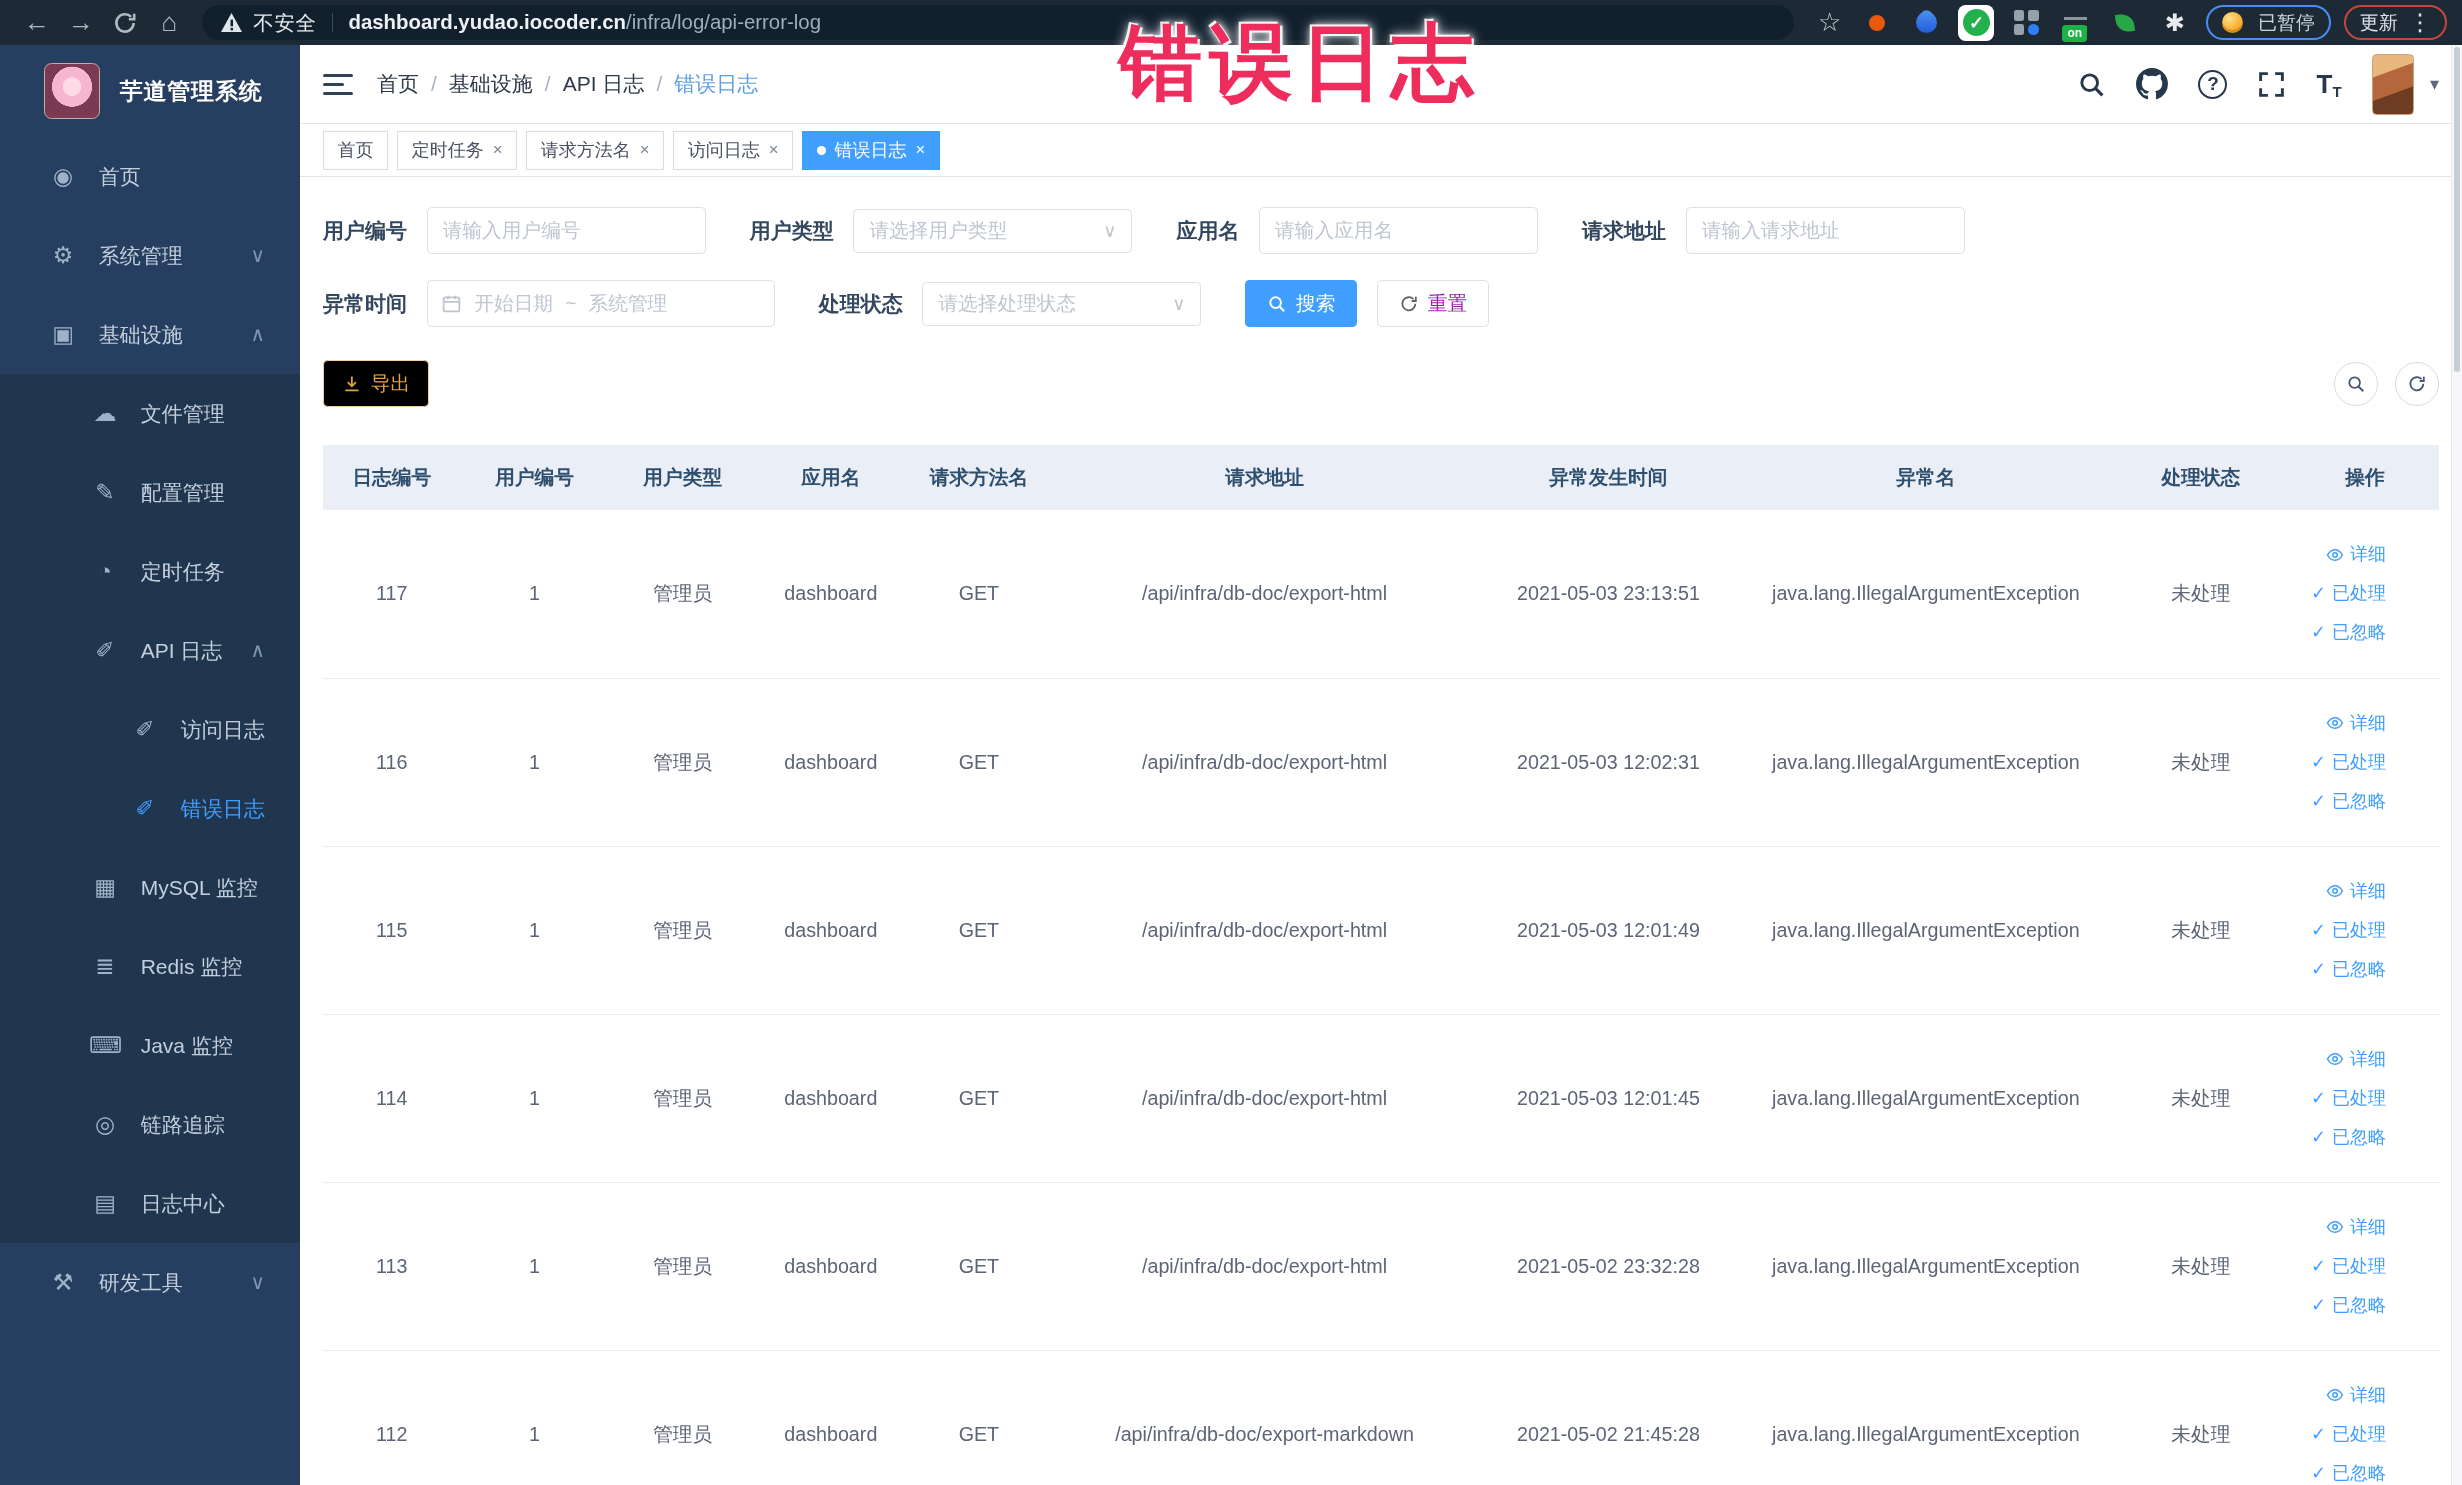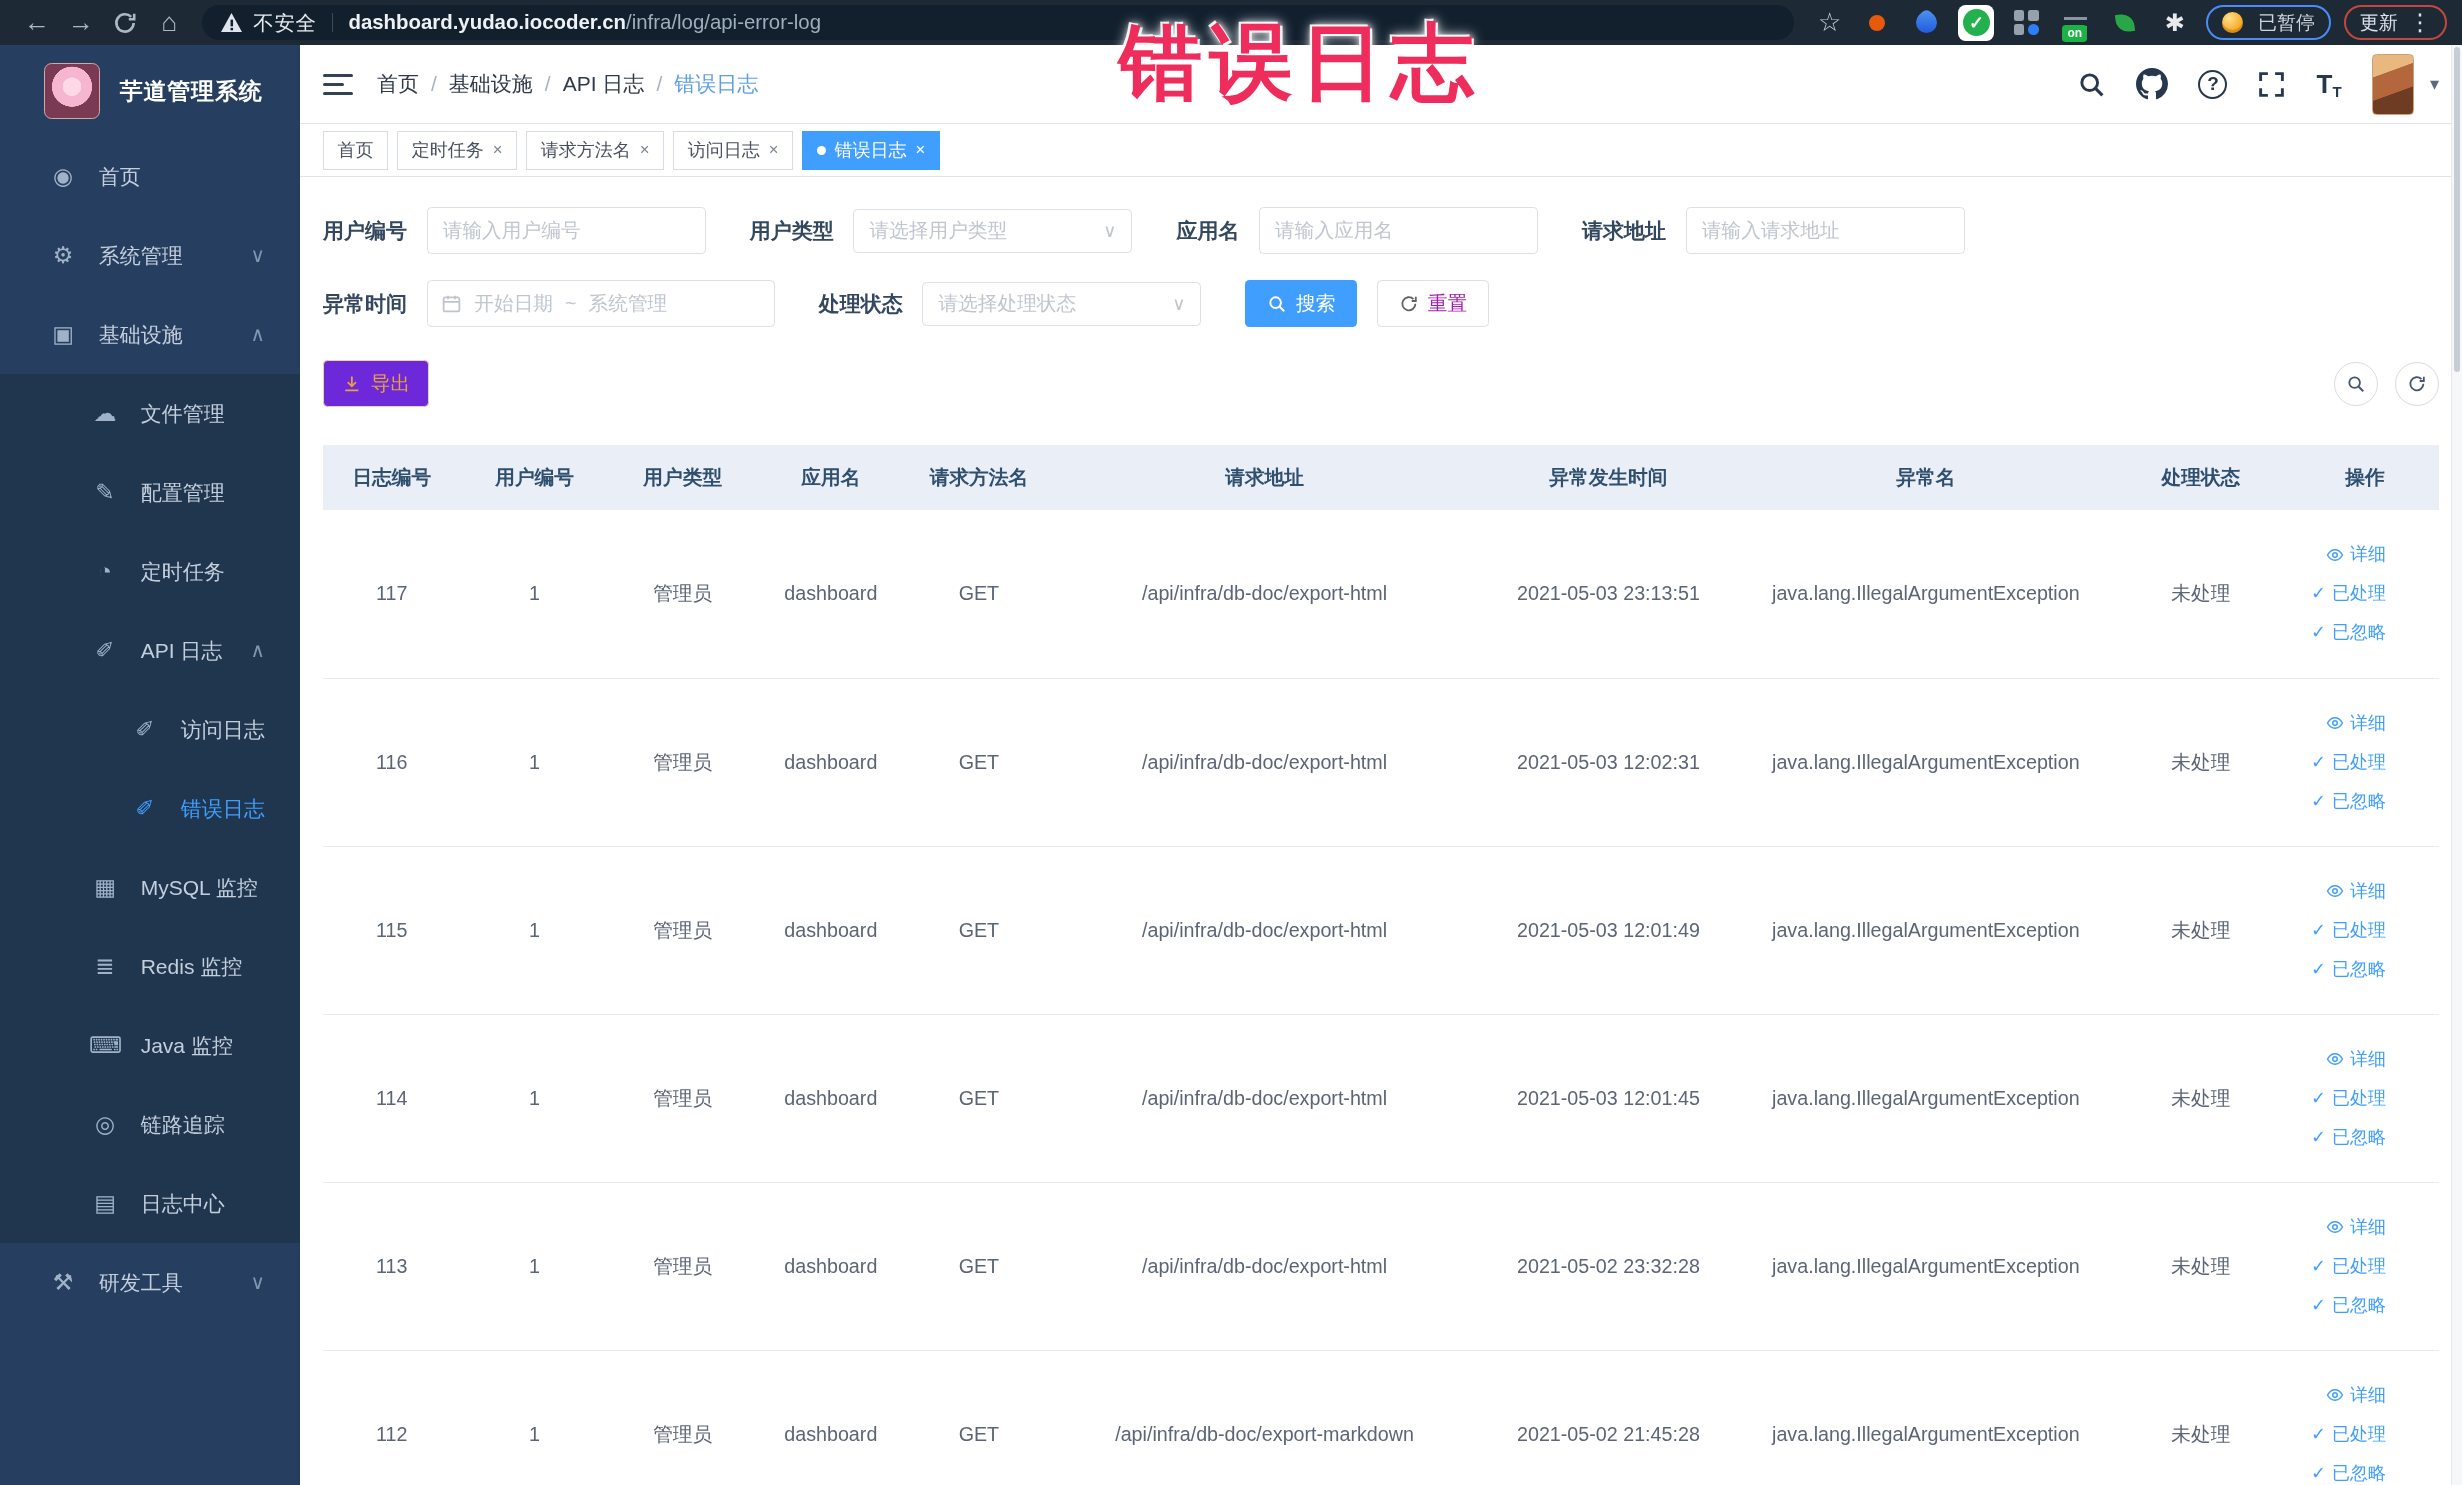--- a/index.html
+++ b/index.html
@@ -84,21 +84,21 @@
   .f-input { width:279px; height:47px; border:0.8px solid #dcdfe6; border-radius:4.5px; font-size:19.7px; padding:0 15px; color:#15803d; outline:none; font-family:"Liberation Sans",sans-serif; }
   .f-input::placeholder { color:#bfc6d0; }
   .f-select { width:279px; height:44px; border:0.8px solid #dcdfe6; border-radius:4.5px; display:flex; align-items:center; padding:0 15px; font-size:19.7px; color:#bfc6d0; }
   .f-select .ph { flex:1; }
   .f-select .chev2 { color:#c0c4cc; font-size:18px; }
   .f-range { width:348px; height:47px; border:0.8px solid #dcdfe6; border-radius:4.5px; display:flex; align-items:center; gap:12px; padding:0 13.6px; font-size:19.7px; color:#bfc6d0; }
   .f-range .sep { color:#bfc6d0; }
   .btn { height:47px; border-radius:4.5px; display:flex; align-items:center; gap:9px; font-size:19.7px; padding:0 21px; border:0.8px solid transparent; cursor:pointer; background:#fff; font-family:"Liberation Sans",sans-serif; }
   .btn-primary { background:#409eff; color:#fff; }
   .btn-plain { border-color:#dcdfe6; color:#a21caf; }
-  .btn-warn { background:#6d28d9; border-color:#f3d19e; color:#e6a23c; padding:0 18px; }
+  .btn-warn { background:#000000; border-color:#f3d19e; color:#e6a23c; padding:0 18px; }
   .btn + .btn { margin-left:19.7px; }
 
   .toolbar-row { margin-top:33px; display:flex; align-items:center; }
   .tool-circles { margin-left:auto; display:flex; gap:16.7px; }
   .circ { width:44px; height:44px; border-radius:50%; border:0.8px solid #d7dbe2; background:#fff; display:flex; align-items:center; justify-content:center; color:#46566b; }
 
   
   .tbl-wrap { margin-top:38px; }
   table { width:100%; border-collapse:collapse; table-layout:fixed; }
   thead th { background:#e9eef7; height:65px; font-size:19.7px; color:#2f4f6e; font-weight:700; }

